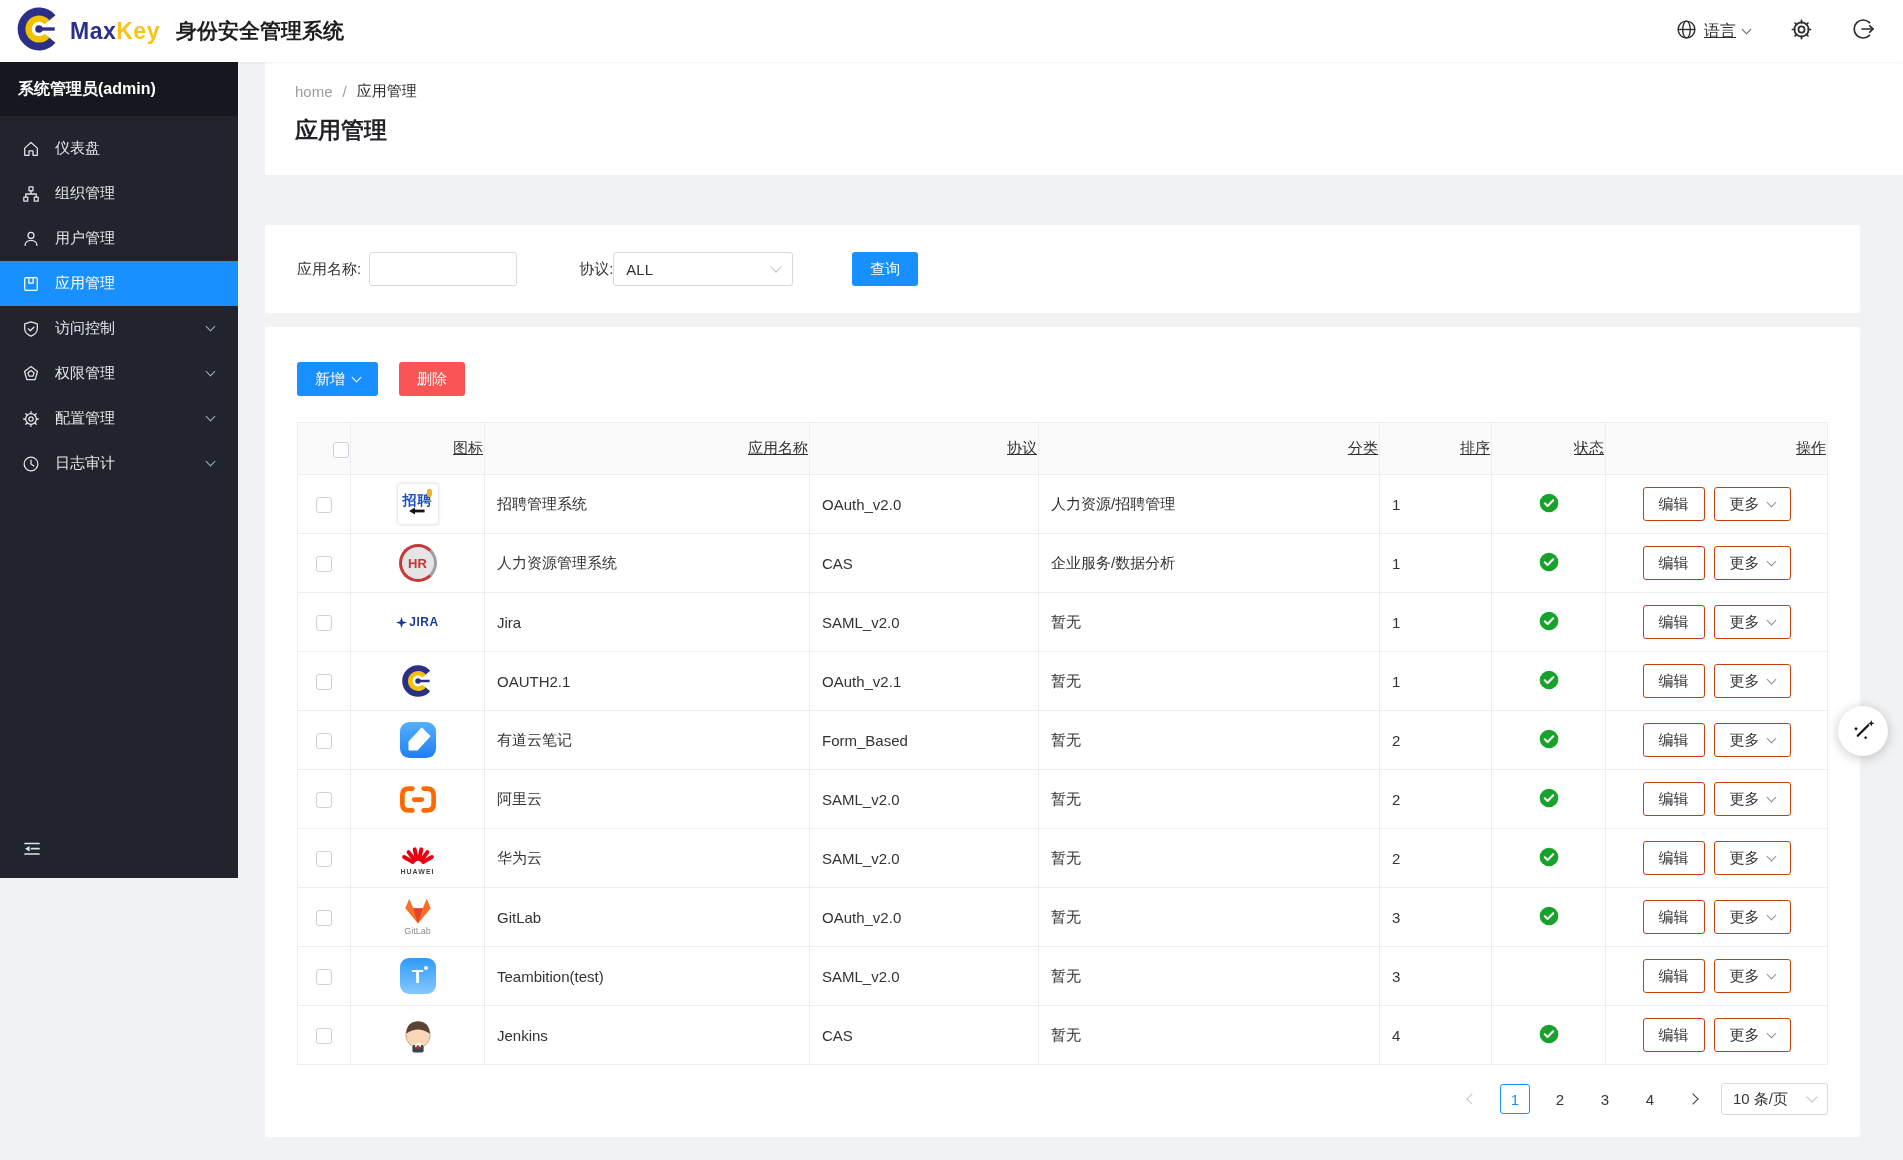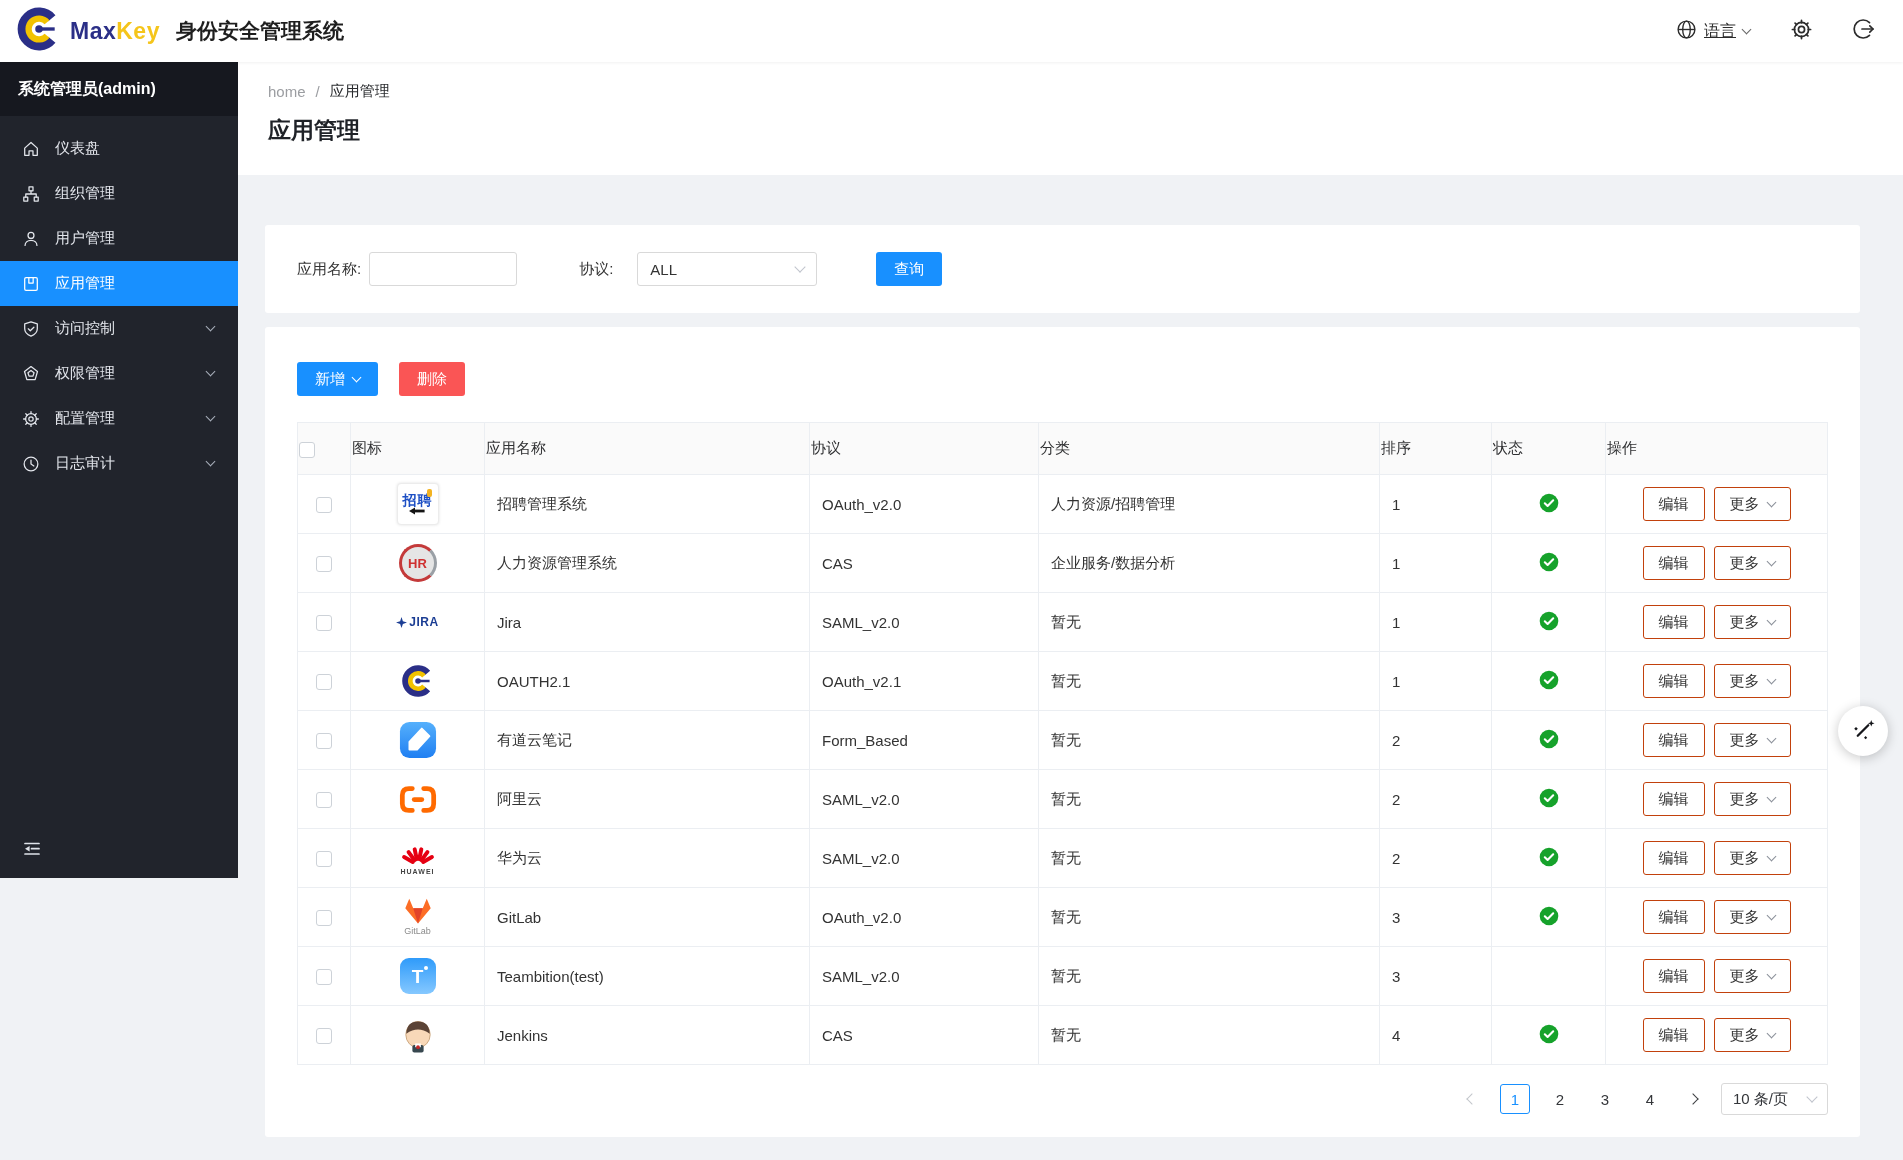--- a/index.html
+++ b/index.html
@@ -47,61 +47,61 @@
     height:45px; display:flex; align-items:center; gap:15px;
     padding:0 24px 0 22px; font-size:15px; cursor:pointer;
   }
   .side-item.active { background:#1890ff; color:#fff; }
   .side-icon { width:18px; height:18px; display:flex; align-items:center; justify-content:center; }
   .side-icon svg { display:block; }
   .side-chev { margin-left:auto; border-color:#a9afbb; width:7px; height:7px; }
   .side-collapse { height:54px; display:flex; align-items:center; padding:0 22px; cursor:pointer; }
 
   .main { flex:1; display:flex; flex-direction:column; min-width:0; }
-  .page-head { background:#fff; height:113px; padding:20px 30px 0 30px; }
+  .page-head { background:#fff; height:113px; padding:20px 30px 0 30px;margin-left:27px; }
   .breadcrumb { display:flex; gap:10px; font-size:15px; color:#9b9da1; align-items:center; }
   .breadcrumb .bc-home { cursor:pointer; }
   .breadcrumb .bc-cur { color:#2a2c2f; }
   .page-title { margin-top:14px; font-size:23px; font-weight:600; color:#1f2227; }
   .content { flex:1; padding:50px 43px 0 27px; }
 
   .card { background:#fff; border-radius:3px; }
 
   
   .filter-card { height:88px; display:flex; align-items:center; padding:0 32px; margin-bottom:14px; }
   .f-label { font-size:15px; color:#333; }
   .f-input {
     width:148px; height:34px; border:1px solid #d9d9d9; border-radius:3px;
     margin-left:8px; padding:0 10px; font-size:15px; outline:none;
     font-family:inherit;
   }
   .f-select {
     width:180px; height:34px; border:1px solid #d9d9d9; border-radius:3px;
-    margin-left:24px; display:flex; align-items:center; justify-content:space-between;
+    margin-left:0; display:flex; align-items:center; justify-content:space-between;
     padding:0 12px; font-size:15px; color:#333; cursor:pointer;gap:32px;
   }
   .f-select .chev { border-color:#c0c4cc; }
   .gap-62 { width:62px; } .gap-59 { width:59px; }
 
   .btn { height:34px; border:none; border-radius:3px; font-size:15px;
     font-family:inherit; cursor:pointer; display:inline-flex;
     align-items:center; justify-content:center; gap:8px; }
   .btn-primary { background:#1890ff; color:#fff; padding:0 18px; }
   .btn-primary .chev { border-color:#fff; }
   .btn-danger { background:#fa5555; color:#fff; padding:0 18px; }
   .btn-ghost { background:#fff; border:1px solid #c2410c; color:#333; padding:0 15px; }
   .btn-ghost .chev { border-color:#8a8f99; }
 
   
   .table-card { padding:35px 32px 22px 32px; }
   .toolbar { display:flex; gap:21px; margin-bottom:26px; }
 
   table.apps { border-collapse:collapse; width:100%; font-size:15px; color:#333; table-layout:fixed; }
   .apps th, .apps td { border:1px solid #ebeef2; }
-  .apps th { background:#fafafa; height:52px; font-weight:500; text-align:left; color:#303133; }
+  .apps th { background:#fafafa; height:52px; font-weight:500; text-align:right; color:#303133;text-decoration:underline; }
   .apps td { height:59px; padding:0 12px; }
   .apps td.c { text-align:center; padding:0; }
   .cb { width:16px; height:16px; border:1px solid #cdd2d8; border-radius:3px;
         background:#fff; display:inline-block; vertical-align:middle; cursor:pointer; }
   .icon-cell { display:flex; align-items:center; justify-content:center; }
   .op-btns { display:flex; align-items:center; justify-content:center; gap:9px; }
 
   
   .ic-zhaopin { width:42px; height:42px; background:#fff; border:1px solid #ececec;
     border-radius:4px; display:flex; flex-direction:column; align-items:center;

